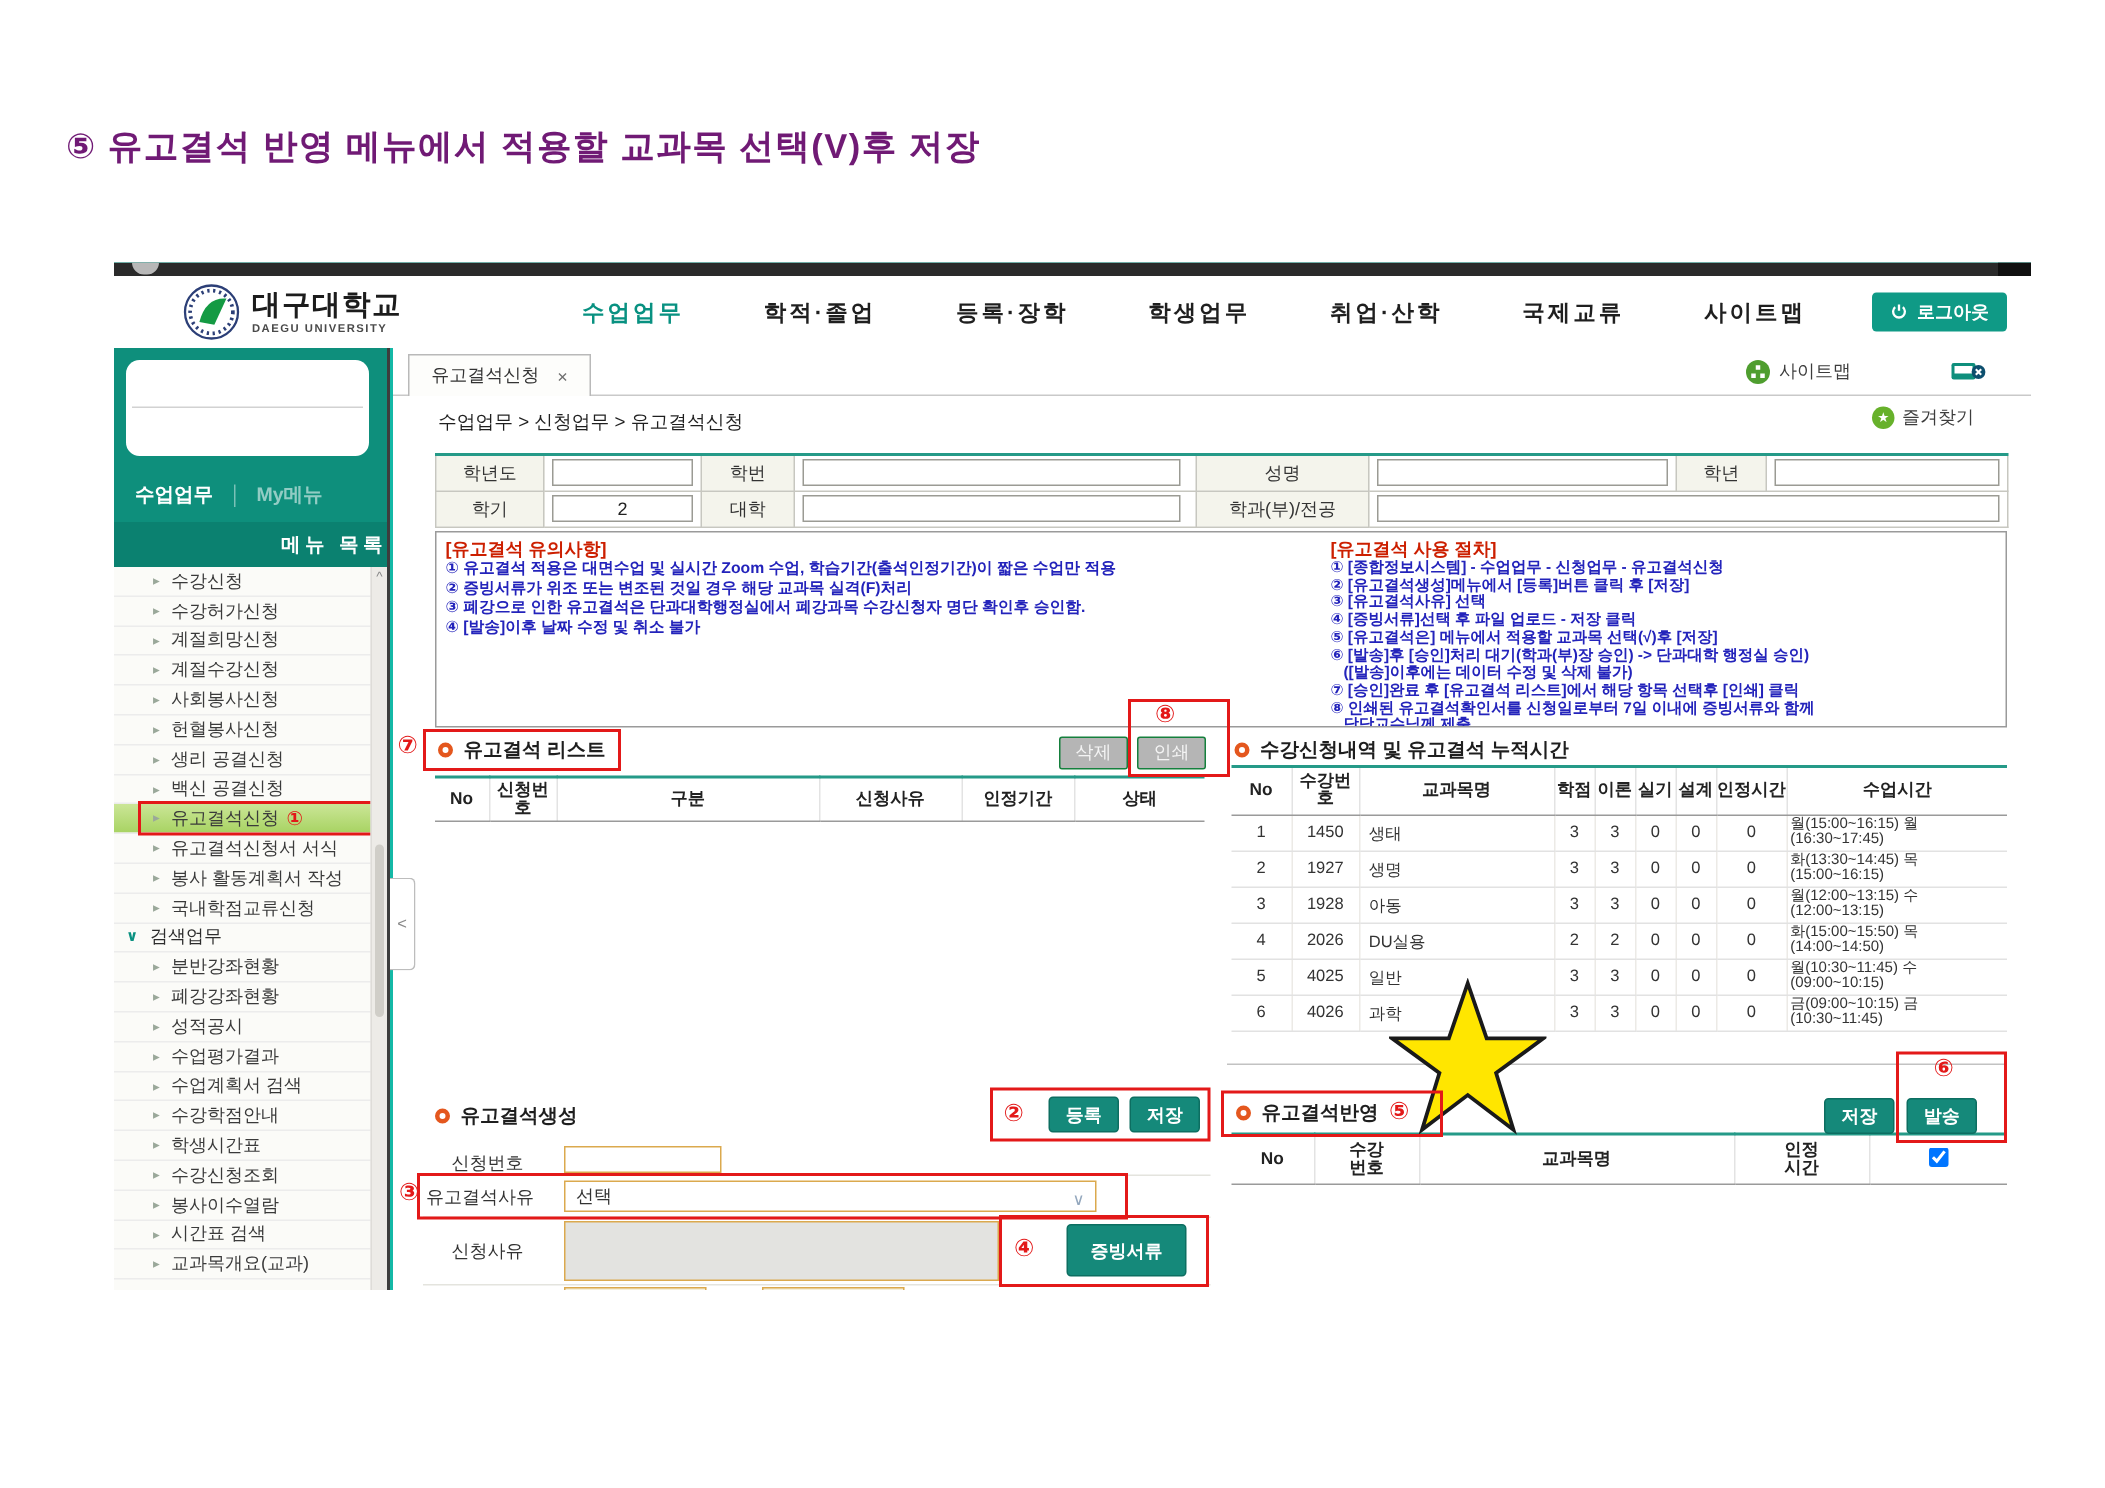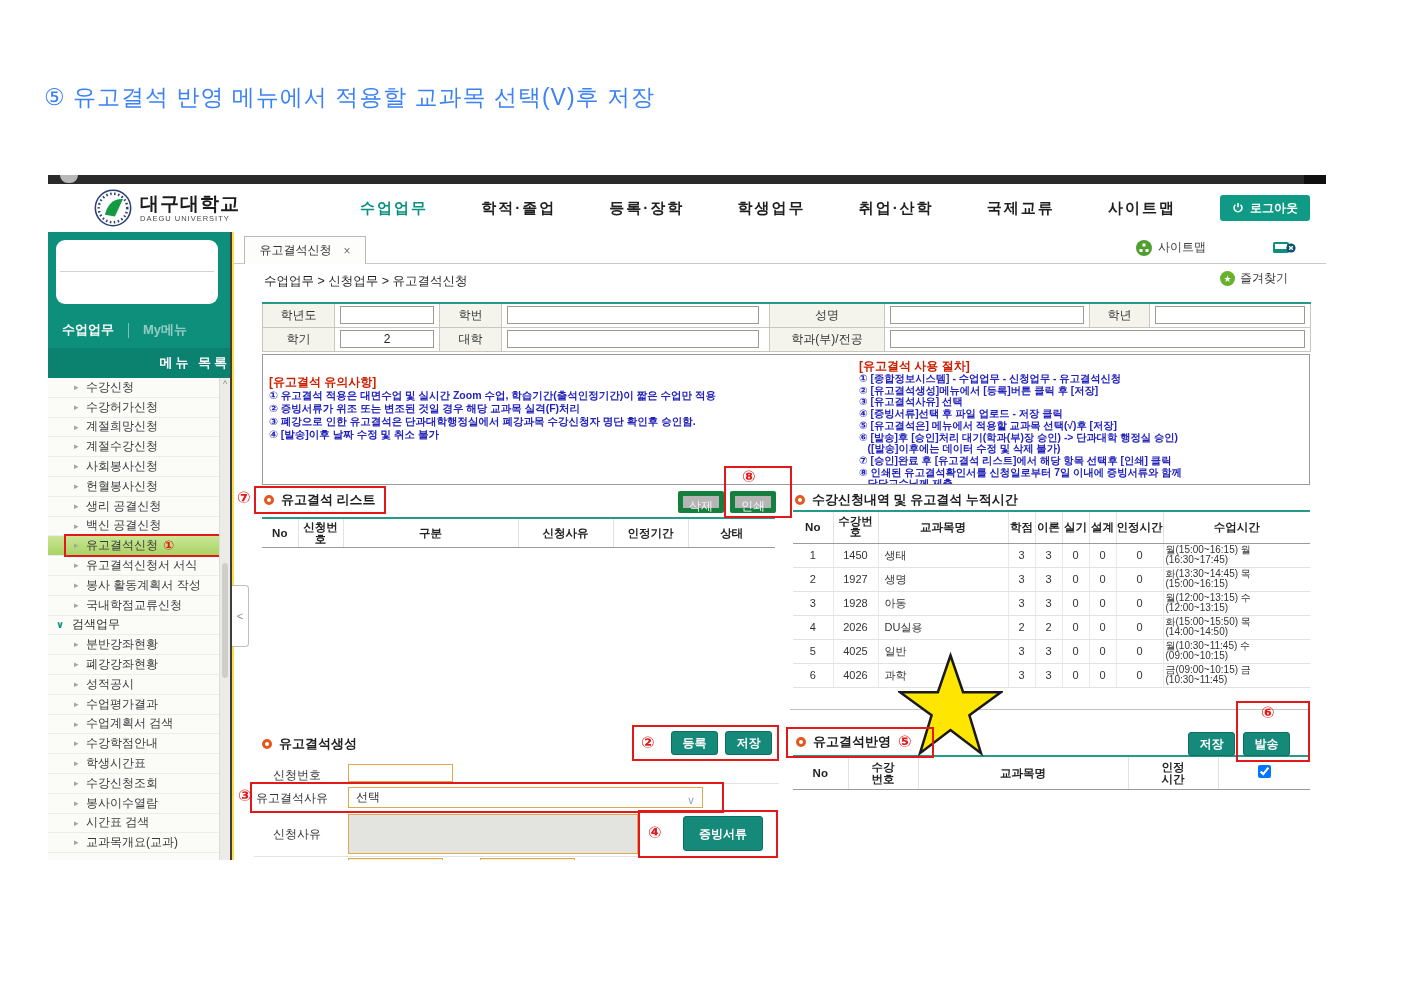--- a/index.html
+++ b/index.html
@@ -1,28 +1,28 @@
 <!DOCTYPE html>
 <html><head>
 <meta charset="utf-8">
 <style>
   * { box-sizing: border-box; margin: 0; padding: 0; }
   body { background:#fff; font-family:"Liberation Sans","DejaVu Sans",sans-serif; }
   #app { position:relative; width:1403px; height:992px; background:#fff; overflow:hidden; }
-  .page-title { position:absolute; left:44px; top:82px; font-size:23px; font-weight:normal; color:#3b82f6; letter-spacing:1px; }
-
-  .window { position:absolute; left:48px; top:175px; width:1278px; height:685px; background:#fde047; overflow:hidden; }
+  .page-title { position:absolute; left:44px; top:82px; font-size:23px; font-weight:bold; color:#701a75; letter-spacing:1px; }
+
+  .window { position:absolute; left:76px; top:175px; width:1278px; height:685px; background:#14b8a6; overflow:hidden; }
   .topstrip { position:absolute; left:0; top:0; width:100%; height:9px; background:#2a2a2a; }
   .strip-notch { position:absolute; left:12px; top:0; width:18px; height:8px; background:#b8b8b8; border-radius:0 0 9px 9px; }
   .strip-end { position:absolute; right:0; top:0; width:22px; height:9px; background:#101010; }
 
   .appheader { position:absolute; left:0; top:9px; width:100%; height:48px; background:#fff; display:flex; align-items:center; }
   .logo { display:flex; align-items:center; gap:8px; margin-left:46px; width:200px; flex:none; cursor:pointer; }
   .logo-kr { font-size:19px; font-weight:bold; color:#1c1c1c; letter-spacing:1px; line-height:20px; }
-  .logo-en { font-size:7.5px; color:#4a4a4a; letter-spacing:1px; font-weight:normal; }
+  .logo-en { font-size:7.5px; color:#4a4a4a; letter-spacing:1px; font-weight:bold; }
   .topnav { flex:1; display:flex; justify-content:space-between; padding:0 44px 0 66px; align-items:center; }
   .nav-item { font-size:15px; font-weight:bold; color:#1f1f1f; letter-spacing:2px; cursor:pointer; text-decoration:none; }
   .nav-item.active { color:#089181; }
   .logout { margin-right:16px; flex:none; background:#0f9a86; color:#fff; border:none; border-radius:3px; height:26px; padding:0 12px; font-size:12px; font-weight:bold; display:flex; align-items:center; gap:6px; cursor:pointer; }
 
   .sidebar { position:absolute; left:0; top:57px; width:184px; height:628px; background:#fbfbf8; border-right:2px solid #3d3d3d; }
   .side-top { position:absolute; top:0; left:0; width:100%; height:146px; background:#0e8f7c; }
   .profile-box { position:absolute; left:8px; top:8px; width:162px; height:64px; background:#fff; border-radius:9px; }
   .profile-line { position:absolute; left:4px; right:4px; top:31px; height:1px; background:#d2d2d2; }
   .side-tabs { position:absolute; top:80px; left:0; width:100%; height:36px; display:flex; align-items:center; }
@@ -54,33 +54,33 @@
   .fav { position:absolute; left:986px; top:6px; display:flex; gap:5px; align-items:center; font-size:12px; color:#3c3c3c; cursor:pointer; }
   .fav-icon { width:15px; height:15px; border-radius:50%; background:#67b12b; color:#fff; font-size:9px; display:flex; align-items:center; justify-content:center; }
 
   table { border-collapse:collapse; table-layout:fixed; }
   .info-form { position:absolute; left:28px; top:70px; width:1048px; border-top:2px solid #259a88; }
   .info-form td { border:1px solid #c7c7c0; height:24px; font-size:12px; color:#333; }
   .info-form td.lbl { background:#f4f4ec; text-align:center; }
   .ibox { margin:2px 5px; height:18px; border:1px solid #9b9b94; background:#fff; font-size:12px; text-align:center; line-height:17px; color:#222; }
 
   .notice-box { position:absolute; left:28px; top:122px; width:1048px; height:131px; border:1px solid #9a9a9a; background:#fff; overflow:hidden; }
-  .nb-left { position:absolute; left:6px; top:4px; width:575px;margin-top:16px; }
+  .nb-left { position:absolute; left:6px; top:4px; width:575px; }
   .nb-right { position:absolute; left:596px; top:4px; width:448px; }
   .nb-title { color:#cc1f00; font-weight:bold; font-size:12px; line-height:14px; }
   .nb-line { color:#2323bb; font-weight:bold; white-space:pre-wrap; }
   .nb-left .nb-line { font-size:10.5px; line-height:13px; }
   .nb-right .nb-line { font-size:10.3px; line-height:11.7px; }
 
   .sec-title { position:absolute; display:flex; align-items:center; gap:7px; font-size:13px; font-weight:bold; color:#1e1e1e; }
   .bullet { width:10px; height:10px; border-radius:50%; border:3px solid #e4571e; background:#fff; flex:none; }
   .ann { color:#e31919; font-weight:bold; font-size:16px; line-height:16px; }
   .rbox { position:absolute; border:2px solid #e31919; z-index:60; pointer-events:none; }
 
-  .btn-gray { position:absolute; width:46px; height:22px; background:#b5b5b5; color:#f4f4f4; font-size:12px; text-align:center; line-height:21px; border:5px solid #15803d; border-radius:2px; cursor:pointer; }
+  .btn-gray { position:absolute; width:46px; height:22px; background:#b5b5b5; color:#f4f4f4; font-size:12px; text-align:center; line-height:21px; border:1px solid #15803d; border-radius:2px; cursor:pointer;font-family:Liberation Mono, monospace; }
   .btn-teal { position:absolute; width:47px; height:24px; background:#15897a; color:#fff; font-size:12px; font-weight:bold; text-align:center; line-height:23px; border:1px solid #0d6e61; border-radius:3px; cursor:pointer; z-index:30; }
 
   .list-table { position:absolute; left:28px; top:285px; width:513px; border-top:2px solid #259a88; background:#fff; }
   .list-table th { height:28px; font-size:11.5px; color:#222; border-bottom:1px solid #9a9a9a; border-right:1px solid #e3e3e3; background:#fff; line-height:12px; word-break:break-all; padding:2px 1px; }
   .list-table th:last-child { border-right:none; }
 
   .course-table { position:absolute; left:559px; top:278px; width:517px; border-top:2px solid #259a88; background:#fff; }
   .course-table th { height:32px; font-size:11.5px; color:#222; border-bottom:1px solid #9a9a9a; border-right:1px solid #e3e3e3; line-height:11.5px; word-break:break-all; padding:2px 0; }
   .course-table td { height:24px; font-size:11px; color:#333; text-align:center; border-bottom:1px solid #e2e2e2; border-right:1px solid #eceae6; }
   .course-table th:last-child, .course-table td:last-child { border-right:none; }

